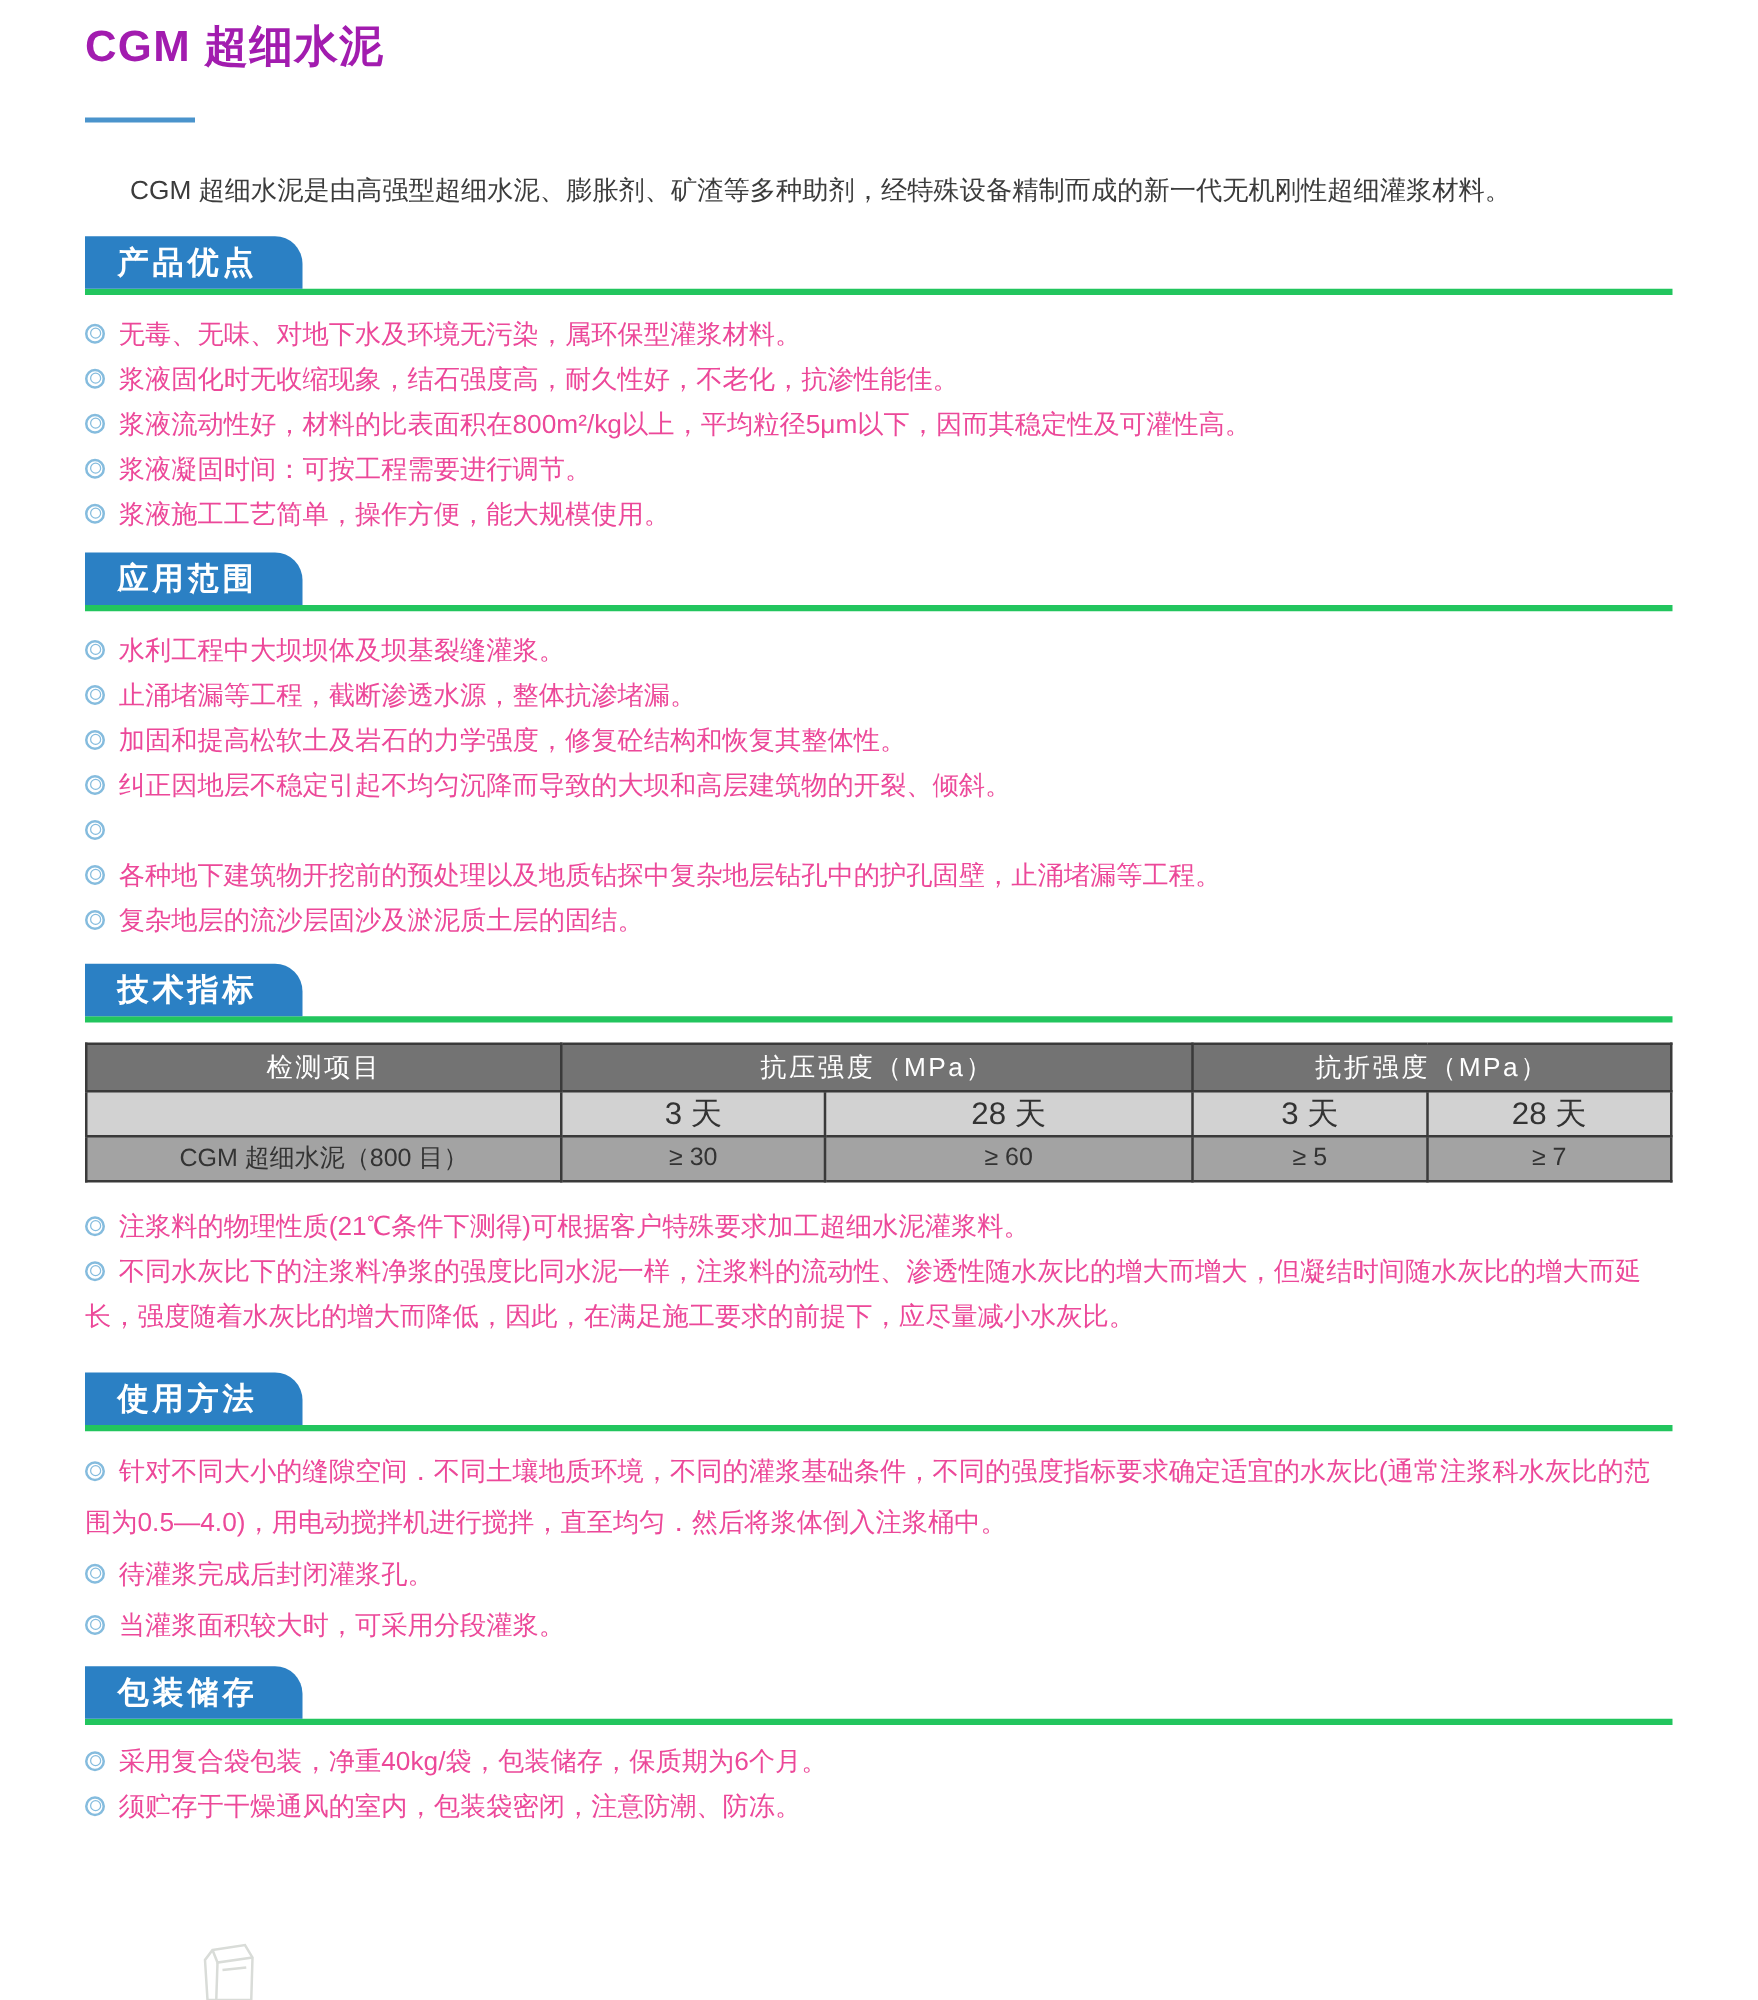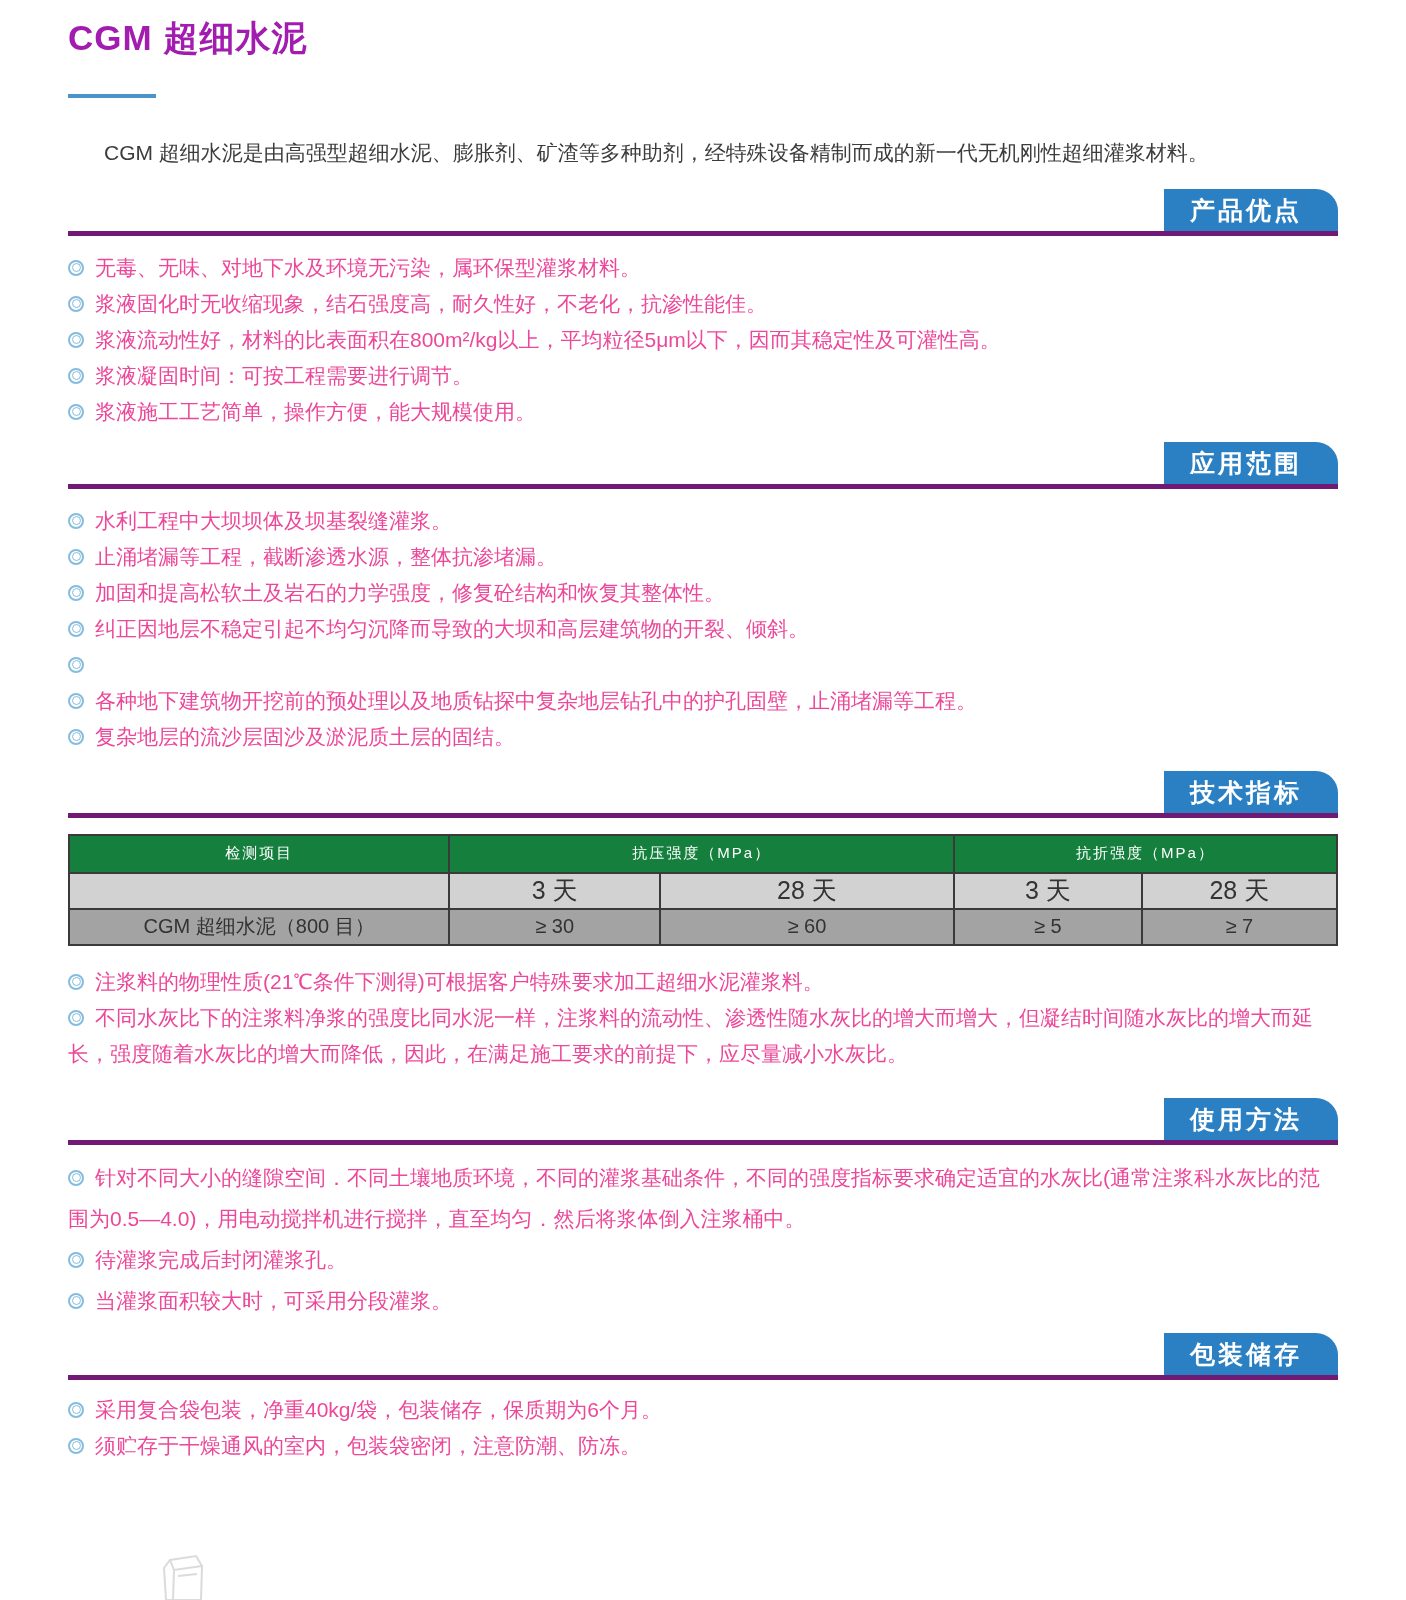--- a/index.html
+++ b/index.html
@@ -37,23 +37,22 @@
   .intro {
     margin: 40px 0 0 0;
     font-size: 21px;
     line-height: 29px;
     text-indent: 36px;
     color: #3c3c3c;
   }
 
   
   .section-head {
-    border-bottom: 5px solid #701a75;
+    border-bottom: 5px solid #22c55e;
     font-size: 0;
-    text-align: right;
   }
   .section-tab {
     display: inline-block;
     background: #2b80c4;
     color: #ffffff;
     font-size: 25px;
     font-weight: bold;
     letter-spacing: 3px;
     line-height: 1;
     padding: 9px 36px 8px 26px;
@@ -106,23 +105,23 @@
     table-layout: fixed;
     margin-top: 16px;
   }
   table.spec-table th,
   table.spec-table td {
     border: 2px solid #3a3a3a;
     text-align: center;
     padding: 0;
   }
   table.spec-table .head-row th {
-    background: #15803d;
+    background: #737373;
     color: #ffffff;
-    font-size: 15px;
+    font-size: 21px;
     font-weight: normal;
     letter-spacing: 2px;
     height: 36px;
   }
   table.spec-table .sub-row td {
     background: #d2d2d2;
     color: #333333;
     font-size: 25px;
     height: 34px;
   }

